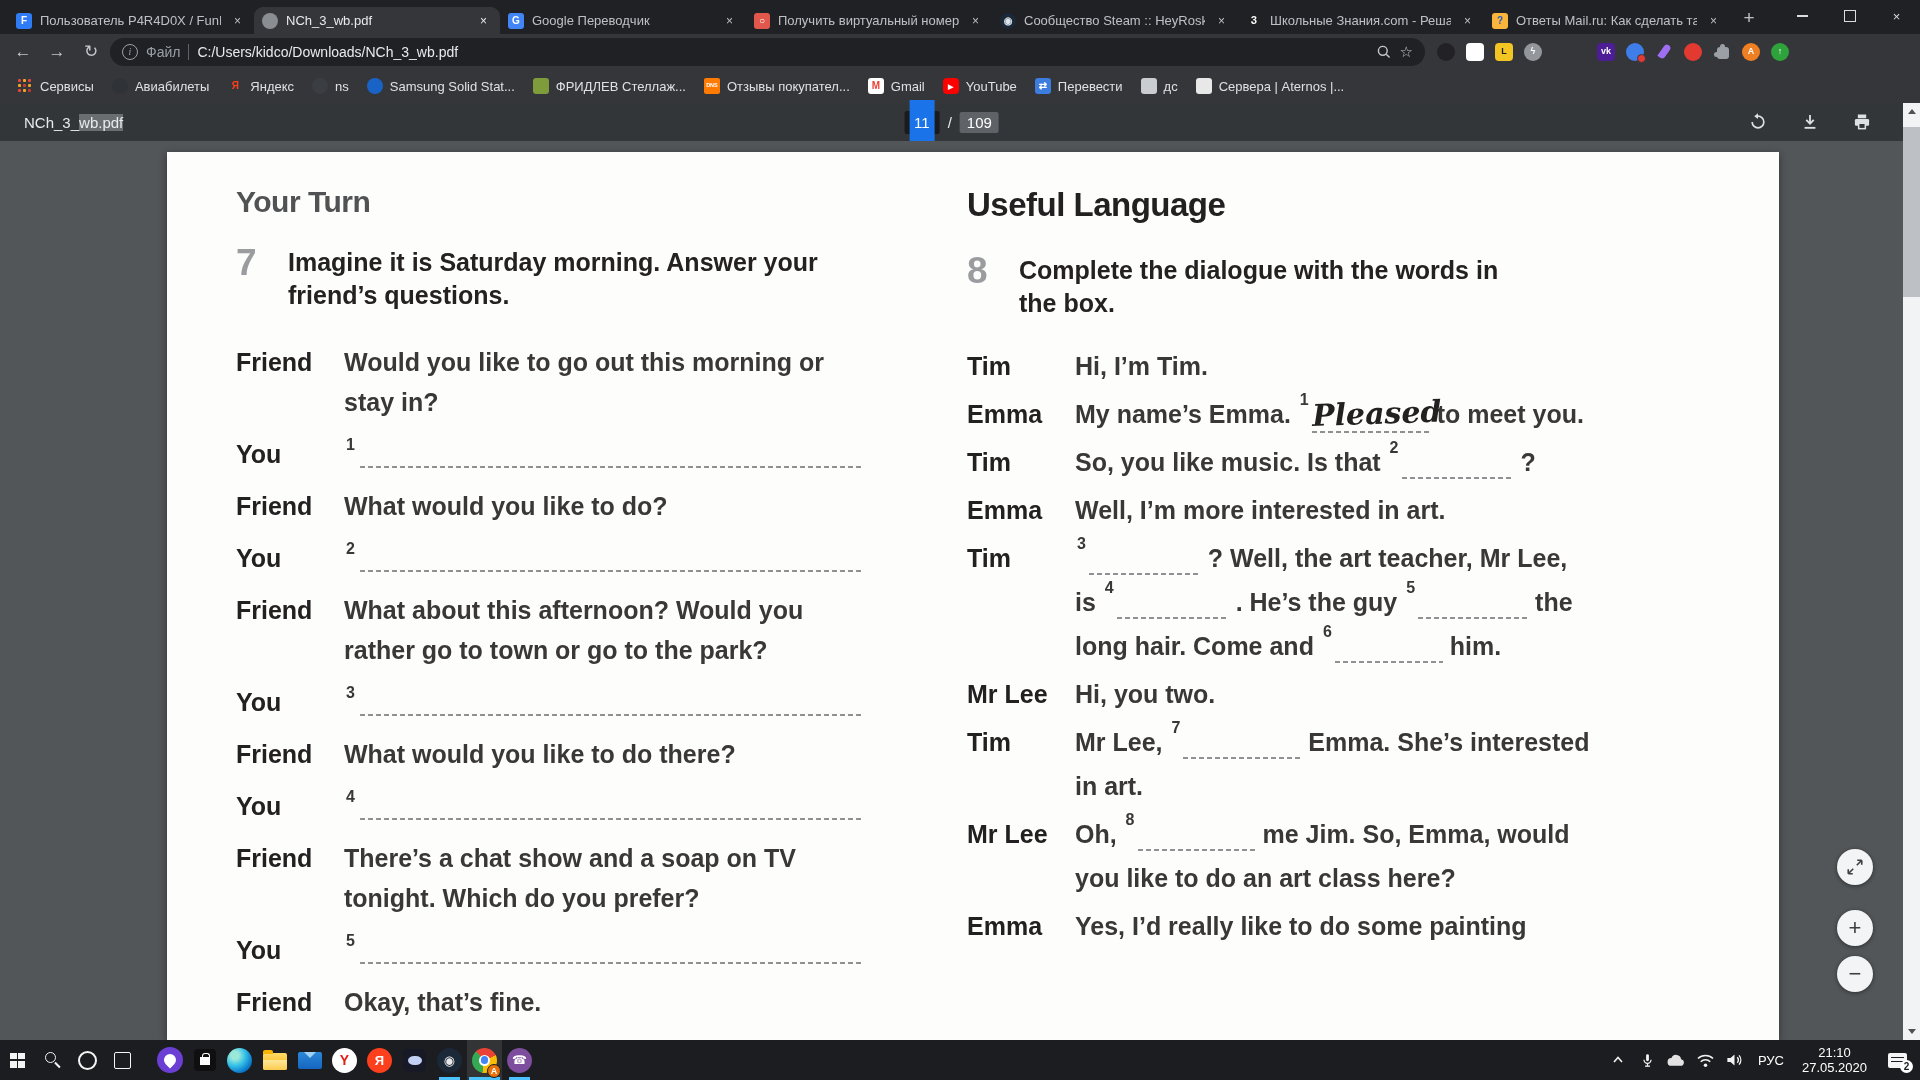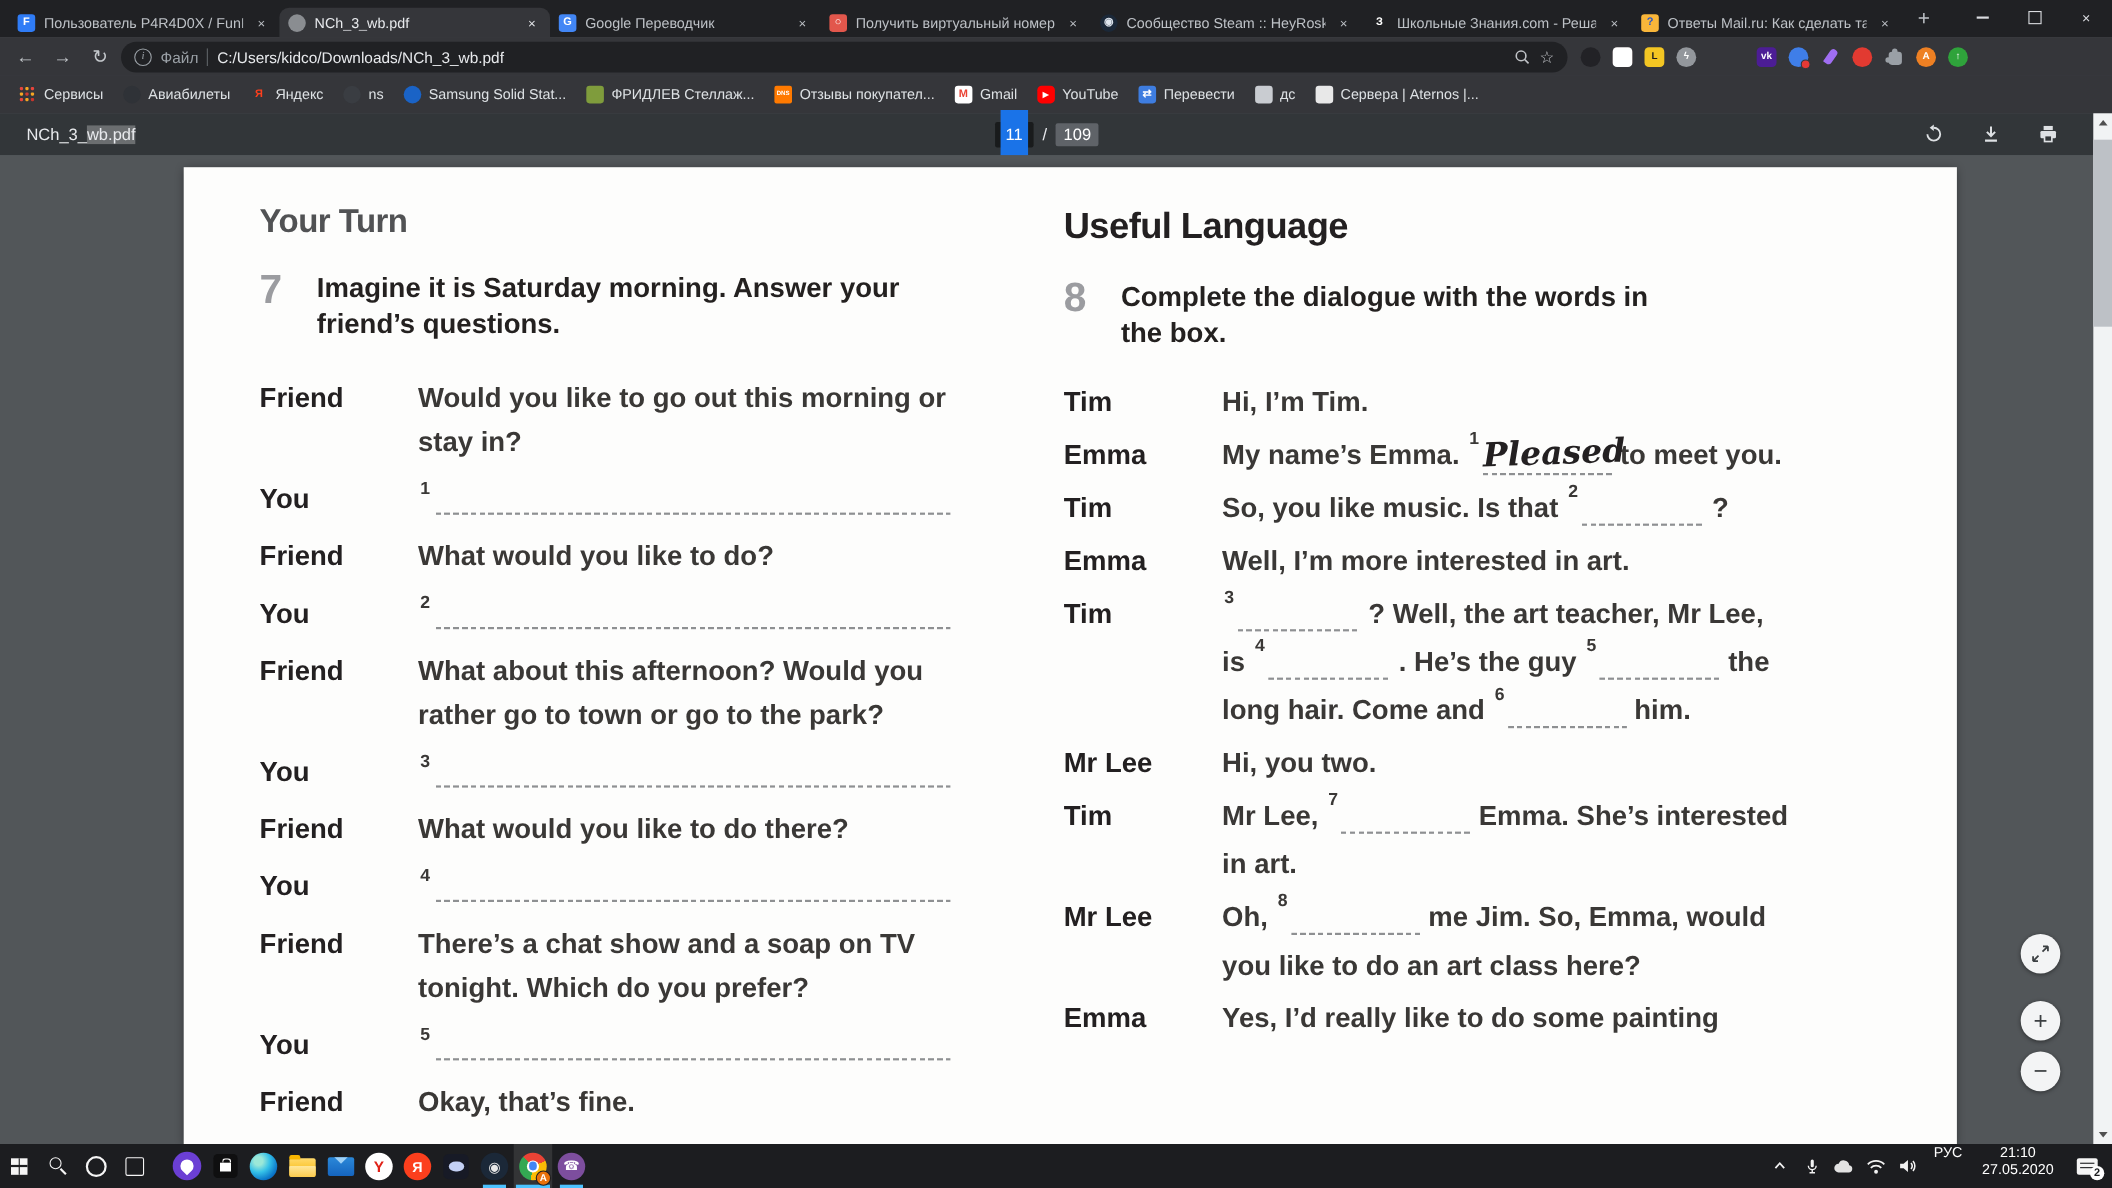--- a/index.html
+++ b/index.html
@@ -29,21 +29,21 @@
   .ext{width:18px;height:18px;border-radius:4px;display:flex;align-items:center;justify-content:center;font-size:9px;font-weight:700;position:relative;flex:none;line-height:1;}
   .ext-chart{background-image:linear-gradient(#fff,#fff),linear-gradient(#fff,#fff),linear-gradient(#fff,#fff)!important;background-size:2.5px 6px,2.5px 9px,2.5px 12px;background-position:3.5px 9px,7.5px 6px,11.5px 3px;background-repeat:no-repeat;}
   .ext-reddot::after{content:'';position:absolute;right:-2px;bottom:-2px;width:7px;height:7px;border-radius:50%;background:#e53935;border:1.5px solid #35363a;}
   .ext-feather{background:transparent!important;}
   .ext-feather::before{content:'';width:7px;height:15px;background:#a06ef2;border-radius:7px 7px 7px 0;transform:rotate(35deg);display:block;}
   .ext-puzzle{background:transparent!important;}
   .ext-puzzle::before{content:'';position:absolute;inset:4px 2px 2px 4px;background:#9aa0a6;border-radius:3px;}
   .ext-puzzle::after{content:'';position:absolute;width:5px;height:5px;border-radius:50%;background:#9aa0a6;top:1px;left:7px;box-shadow:-6px 8px 0 #9aa0a6;}
   
   #bkbar{position:absolute;top:69px;left:0;right:0;height:34px;background:#35363a;display:flex;align-items:center;padding:0 8px;box-sizing:border-box;}
-  .bk{display:flex;align-items:flex-start;gap:7px;color:#dde1e4;font-size:13px;padding:4px 9px;border-radius:14px;white-space:nowrap;}
+  .bk{display:flex;align-items:center;gap:7px;color:#dde1e4;font-size:13px;padding:4px 9px;border-radius:14px;white-space:nowrap;}
   .bk-ic{width:16px;height:16px;border-radius:3px;display:flex;align-items:center;justify-content:center;font-size:10px;font-weight:700;flex:none;line-height:1;}
   .bk-grid{position:relative;background:transparent!important;}
   .bk-grid::before{content:'';position:absolute;top:1px;left:1px;width:3.4px;height:3.4px;border-radius:1px;background:#e8453c;
     box-shadow:5px 0 0 #f5a623,10px 0 0 #e8453c,0 5px 0 #f5a623,5px 5px 0 #d03b31,10px 5px 0 #f5a623,0 10px 0 #e8453c,5px 10px 0 #f5a623,10px 10px 0 #c8352c;}
   .bk-dns{font-size:5.5px;border-radius:2px;}
   .bk-yt{border-radius:4px;font-size:7px;}
   
   #pdftb{position:absolute;top:103px;left:0;width:1903px;height:38px;background:#323639;color:#e8eaed;font-size:15px;}
   #pdf-title{position:absolute;left:24px;top:0;height:38px;display:flex;align-items:center;}
   #pdf-title .sel{background:rgba(255,255,255,.28);}
@@ -64,21 +64,21 @@
   .ex{display:flex;margin-top:26px;}
   #colR .ex{margin-top:30px;}
   .ex-num{width:52px;flex:none;font-size:37px;font-weight:700;color:#9b9ca0;line-height:34px;}
   .ex-text{font-size:25px;font-weight:700;color:#242120;line-height:33px;white-space:nowrap;}
   .wordbox{margin:14px 0 0 51px;width:592px;box-sizing:border-box;border:2px solid #2a2627;padding:10px 18px 12px;font-size:25px;font-weight:700;color:#242120;line-height:39px;white-space:nowrap;}
   .wb-line span{margin-right:33px;display:inline-block;}
   .wb-line span:last-child{margin-right:0;}
   .struck{text-decoration:line-through;}
   .dlg{margin-top:30px;}
   #colR .dlg{margin-top:24px;}
-  .d-row{display:flex;margin-bottom:12px;gap:36px;}
+  .d-row{display:flex;margin-bottom:12px;}
   #colR .d-row{margin-bottom:4px;}
   .d-label{width:108px;flex:none;font-size:25px;font-weight:700;color:#232021;line-height:40px;}
   #colR .d-label{line-height:44px;}
   .d-text{font-size:25px;font-weight:700;color:#3a3836;line-height:40px;white-space:nowrap;}
   #colR .d-text{line-height:44px;}
   .sup{font-size:16px;font-weight:700;position:relative;top:-9px;margin:0 3px 0 2px;color:#3a3836;line-height:normal;}
   .blank{display:inline-block;height:30px;vertical-align:-8px;
          background:repeating-linear-gradient(90deg,#8e9092 0 5px,rgba(0,0,0,0) 5px 8px) bottom/100% 2px no-repeat;}
   .blank.filled{position:relative;height:38px;vertical-align:-10px;}
   .hand{position:absolute;left:0;right:0;bottom:-3px;text-align:center;font-family:"DejaVu Serif",serif;font-style:italic;font-weight:700;font-size:30px;color:#232021;transform:rotate(-2deg);}
@@ -126,21 +126,21 @@
   .ic-yandex-browser{width:25px;height:25px;background:#fff;border-radius:50%;color:#e02218;font-weight:700;font-size:14px;}
   .ic-yandex{width:25px;height:25px;background:#fc3f1d;border-radius:50%;color:#fff;font-weight:700;font-size:13px;}
   .ic-discord{width:23px;height:23px;background:#171a26;border-radius:5px;position:relative;}
   .ic-discord::before{content:'';position:absolute;left:4.5px;top:7px;width:14px;height:9px;background:#c3d0f5;border-radius:7px/5px;}
   .ic-steam{width:25px;height:25px;background:#1b2838;border-radius:50%;color:#e8e8e8;font-size:13px;}
   .ic-chrome{width:25px;height:25px;border-radius:50%;background:conic-gradient(from -45deg,#ea4335 0 110deg,#fbbc05 110deg 235deg,#34a853 235deg 360deg);position:relative;}
   .ic-chrome::before{content:'';position:absolute;left:7px;top:7px;width:11px;height:11px;background:#fff;border-radius:50%;}
   .ic-chrome::after{content:'';position:absolute;left:8.75px;top:8.75px;width:7.5px;height:7.5px;background:#4285f4;border-radius:50%;}
   .ic-viber{width:25px;height:25px;background:#7d4e9e;border-radius:50%;color:#fff;font-size:12px;}
   .tb-badge{position:absolute;right:1px;bottom:2px;width:14px;height:14px;border-radius:50%;background:#e8710a;color:#fff;font-size:9px;font-weight:700;display:flex;align-items:center;justify-content:center;border:1.5px solid #1c1d20;box-sizing:border-box;z-index:2;}
-  #tray{margin-left:auto;display:flex;align-items:flex-start;padding-right:2px;}
+  #tray{margin-left:auto;display:flex;align-items:center;padding-right:2px;}
   .tray-ic{width:29px;height:40px;display:flex;align-items:center;justify-content:center;}
   #lang{color:#fff;font-size:13px;padding:0 9px;}
   #clock{color:#fff;font-size:13px;text-align:center;line-height:15px;padding:0 9px;}
   #notif{width:42px;height:40px;position:relative;display:flex;align-items:center;justify-content:center;}
   .notif-ic{width:19px;height:15px;background:#f5f5f5;border-radius:2px;position:relative;}
   .notif-ic::before{content:'';position:absolute;left:3px;top:4px;width:13px;height:1.6px;background:#1c1d20;box-shadow:0 4px 0 #1c1d20;}
   .notif-badge{position:absolute;right:5px;bottom:7px;min-width:13px;height:13px;border-radius:50%;background:#fff;color:#1c1d20;font-size:10px;font-weight:700;display:flex;align-items:center;justify-content:center;}
 </style>
 </head>
 <body>

